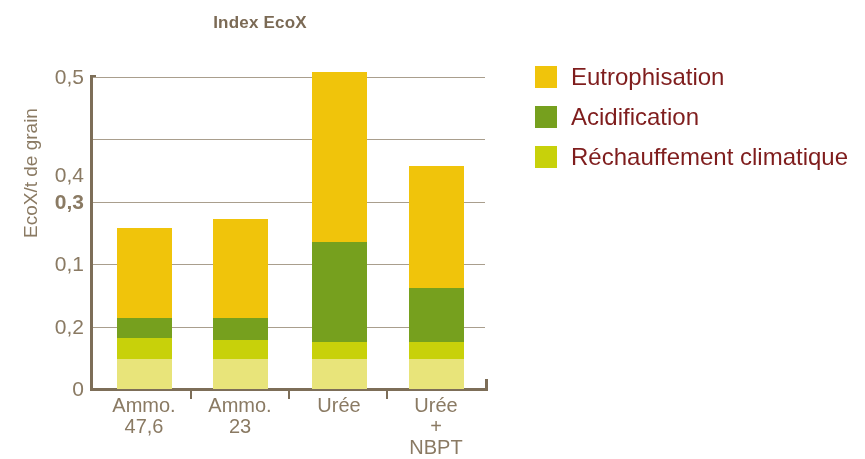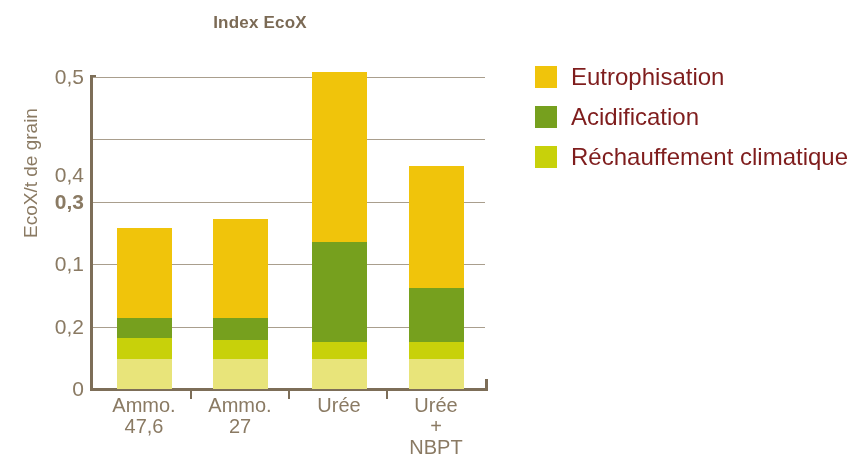--- a/index.html
+++ b/index.html
@@ -233,21 +233,21 @@
   <div id="x-ticks-and-labels">
       <div class="x-tick" style="left: 190px;"></div>
       <div class="x-tick" style="left: 288px;"></div>
       <div class="x-tick" style="left: 386px;"></div>
       <div class="x-label" style="left: 89px;">
         <div>Ammo.</div>
         <div>47,6</div>
       </div>
       <div class="x-label" style="left: 185px;">
         <div>Ammo.</div>
-        <div>27</div>
+        <div>23</div>
       </div>
       <div class="x-label" style="left: 284px;">
         <div>Urée</div>
       </div>
       <div class="x-label" style="left: 381px;">
         <div>Urée</div>
         <div>+</div>
         <div>NBPT</div>
       </div>
     </div>

